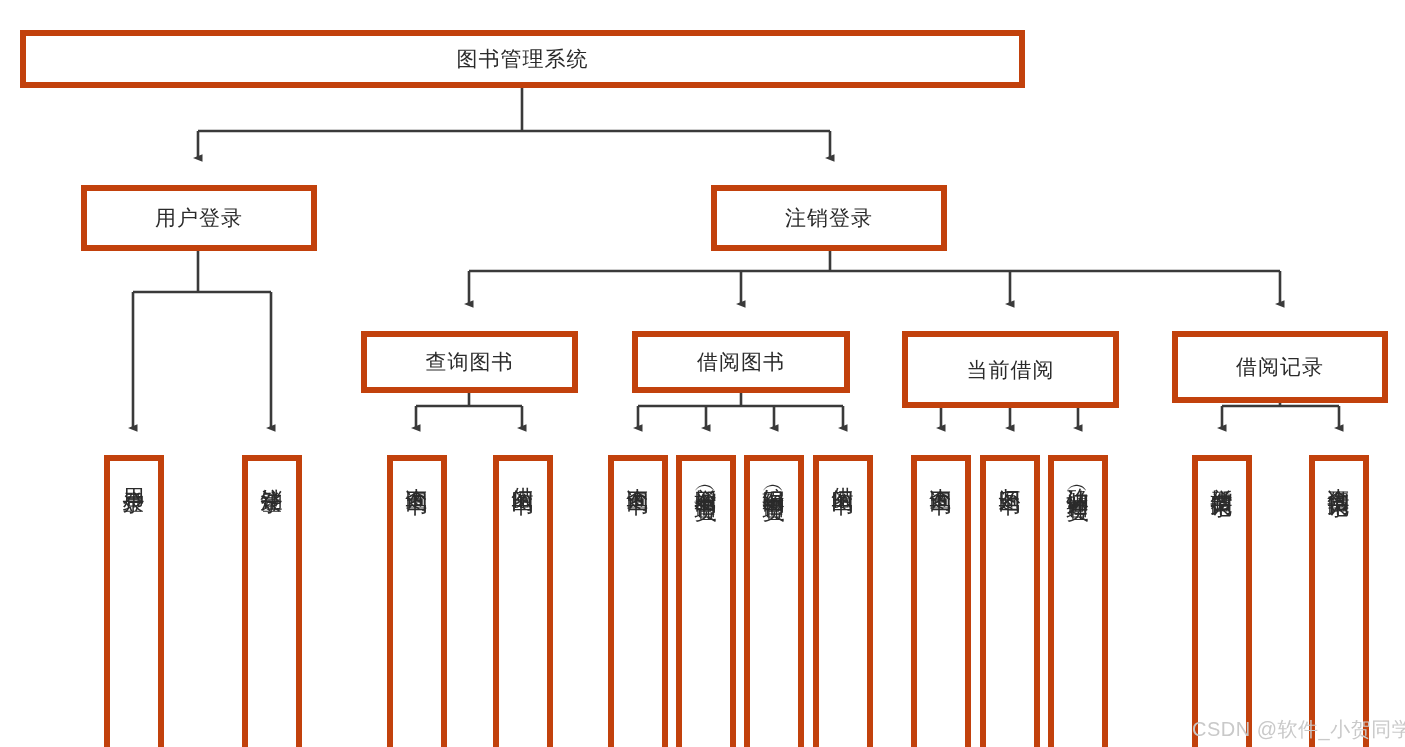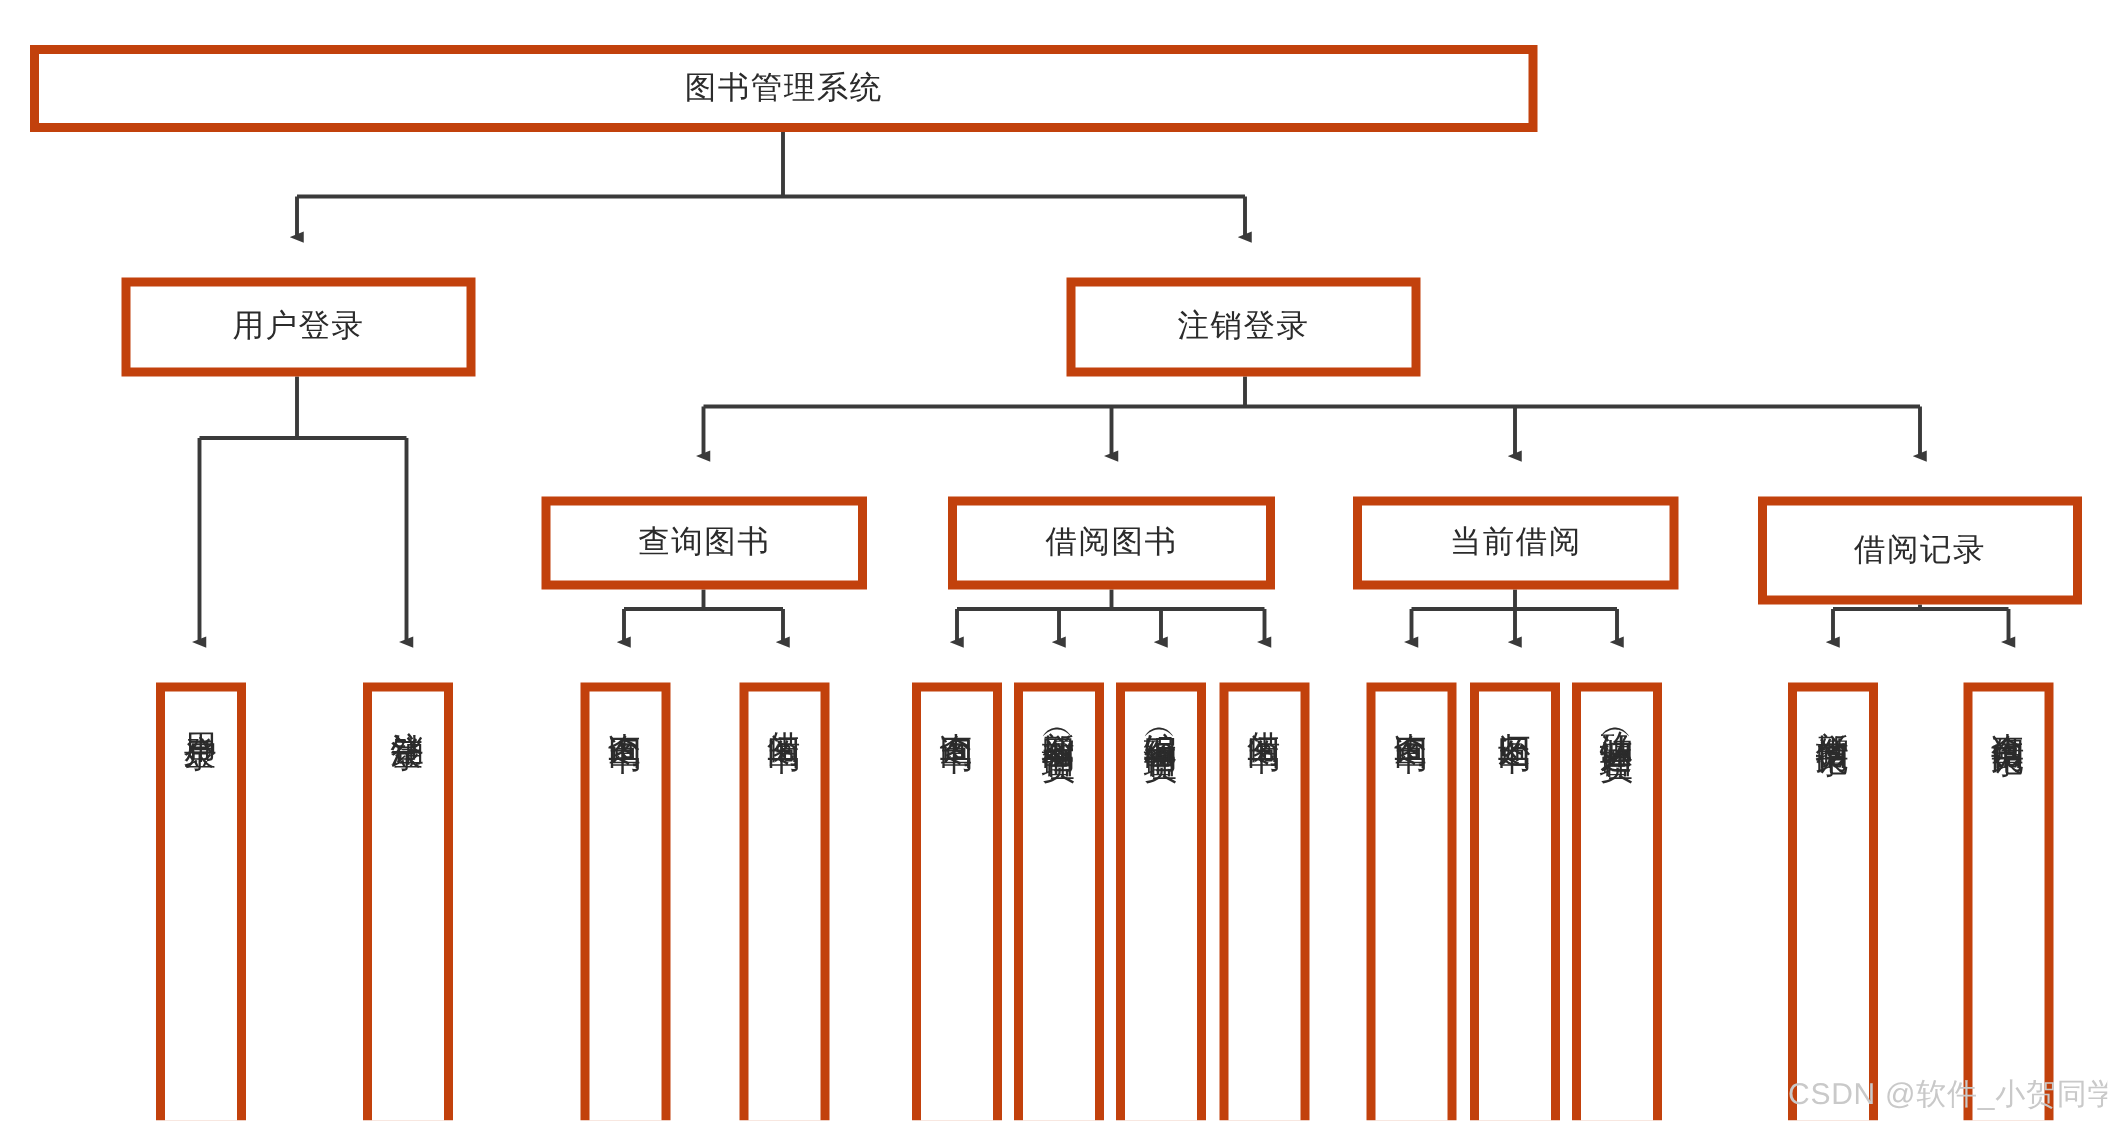--- a/index.html
+++ b/index.html
@@ -123,21 +123,21 @@
   <div class="node h-node" style="left:20px; top:12px; width:1005px; height:58px;">图书管理系统</div>
 
   <div class="node h-node" style="left:81px; top:167px; width:236px; height:66px;">用户登录</div>
 
   <div class="node h-node" style="left:711px; top:167px; width:236px; height:66px;">注销登录</div>
 
   <div class="node h-node" style="left:361px; top:313px; width:217px; height:62px;">查询图书</div>
 
   <div class="node h-node" style="left:632px; top:313px; width:218px; height:62px;">借阅图书</div>
 
-  <div class="node h-node" style="left:902px; top:313px; width:217px; height:62px;">当前借阅</div>
+  <div class="node h-node" style="left:902px; top:313px; width:217px; height:77px;">当前借阅</div>
 
   <div class="node h-node" style="left:1172px; top:313px; width:216px; height:72px;">借阅记录</div>
 
   <div class="node v-node" style="left:104px; top:437px; width:60px; height:298px;">
     <span class="v-label">用户登录</span>
   </div>
 
   <div class="node v-node" style="left:242px; top:437px; width:60px; height:298px;">
     <span class="v-label">注销登录</span>
   </div>

